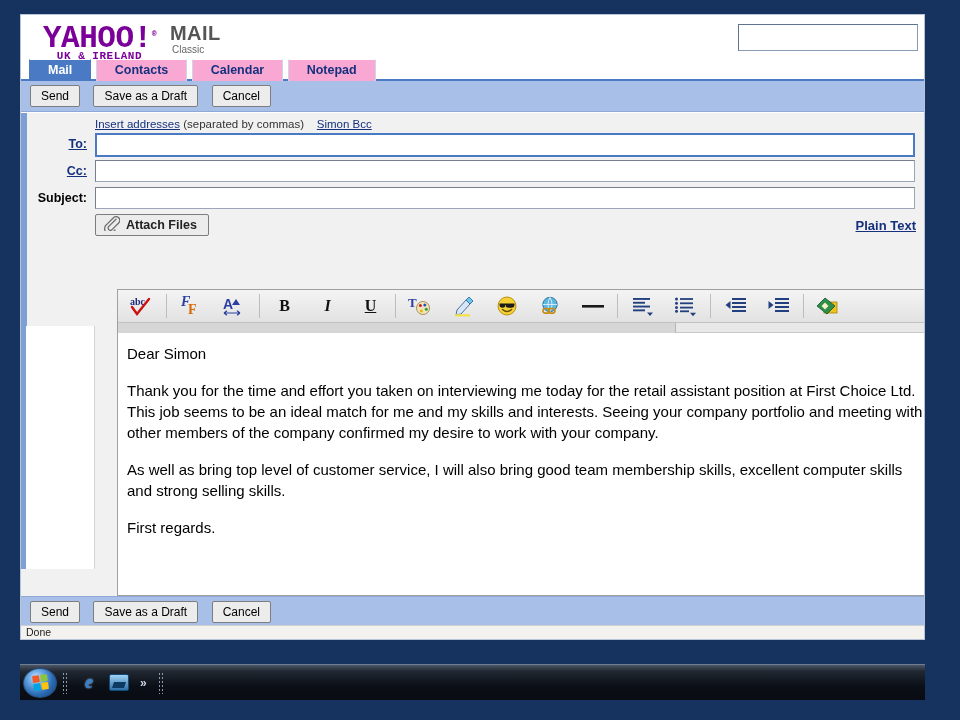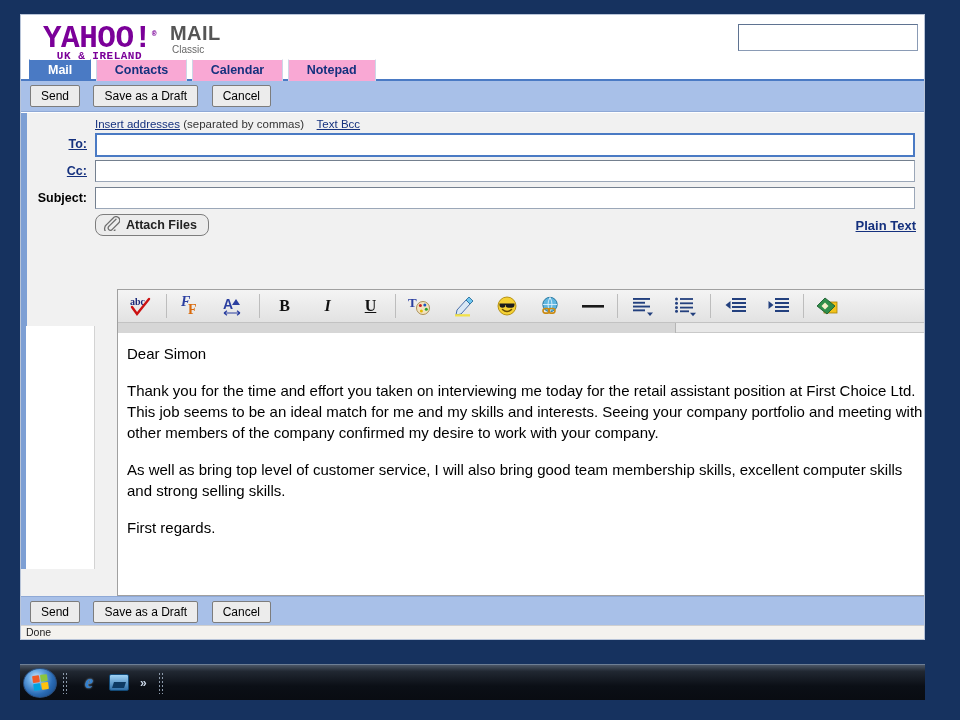--- a/index.html
+++ b/index.html
@@ -244,21 +244,21 @@
     height: 26px;
   }
   #attach-btn {
     display: inline-flex;
     align-items: center;
     gap: 6px;
     height: 22px;
     padding: 0 11px 0 7px;
     background: #ececec;
     border: 1px solid #7d7d7d;
-    border-radius: 8px;
+    border-radius: 2px;
     font-size: 12.5px;
     font-weight: bold;
     color: #222222;
     cursor: pointer;
   }
   #plain-text-link {
     position: absolute;
     right: 8px; top: 4px;
     font-size: 13px;
     font-weight: bold;
@@ -463,21 +463,21 @@
 
       <div id="side-strip"></div>
       <div id="side-panel"></div>
 
       <div id="fields">
 
         <div id="insert-row">
           <span class="lnk">Insert addresses</span>
           <span>(separated by commas)</span>
           &nbsp;&nbsp;
-          <span class="lnk">Text Bcc</span>
+          <span class="lnk">Simon Bcc</span>
         </div>
 
         <div class="field-row">
           <span class="field-label link">To:</span>
           <input class="field-input focused" type="text" autofocus="" value="" style="">
         </div>
 
         <div class="field-row">
           <span class="field-label link">Cc:</span>
           <input class="field-input" type="text" value="" style="">

